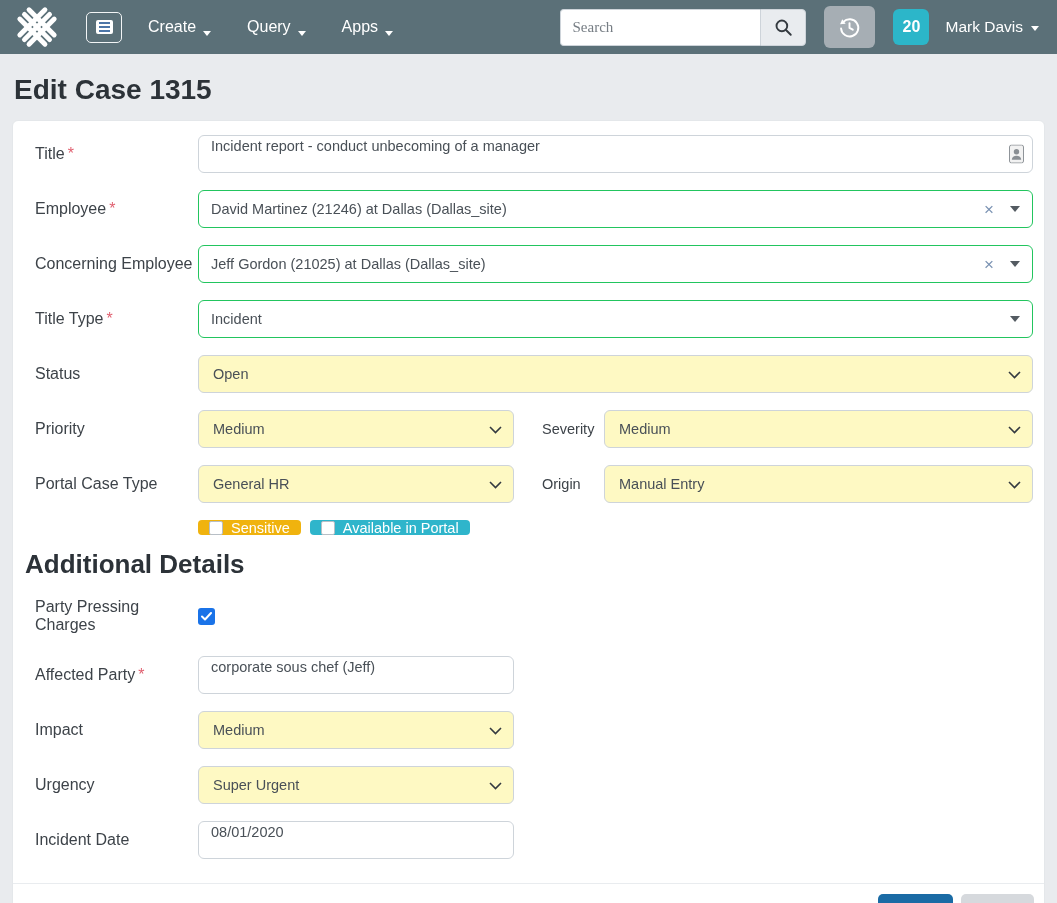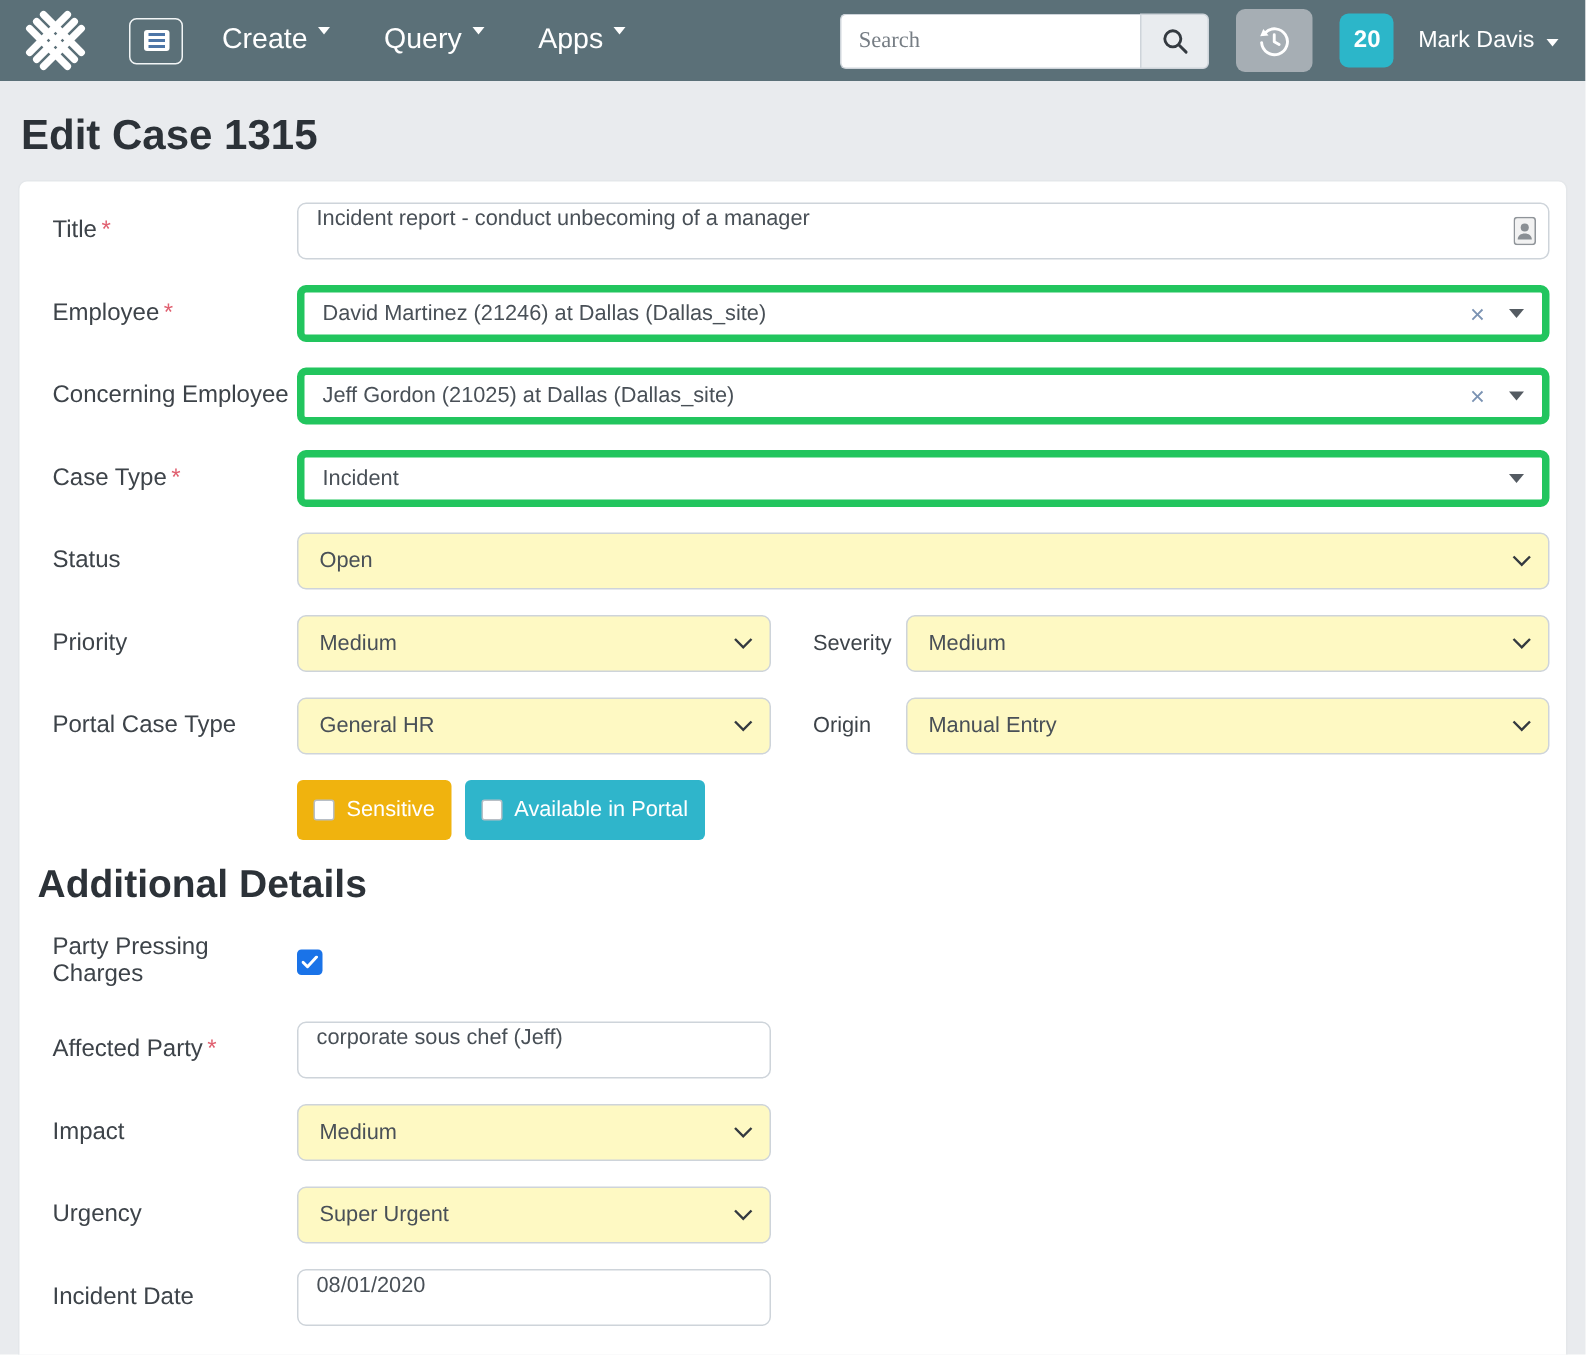--- a/index.html
+++ b/index.html
@@ -13,51 +13,51 @@
   body{
     font-family:"Liberation Sans","DejaVu Sans",sans-serif;
     background:var(--page-bg); color:var(--text); width:1057px; height:903px; overflow:hidden;
   }
   
   .navbar{height:54px;background:var(--navbar-bg);display:flex;align-items:center;padding:0 14px;}
   .logo{width:46px;height:46px;display:flex;align-items:center;justify-content:center;margin-right:26px;}
   .menu-btn{width:36px;height:31px;border:1px solid #f2f5f6;border-radius:5px;background:transparent;display:flex;align-items:center;justify-content:center;cursor:pointer;margin-right:26px;}
   .menu-chip{width:17px;height:14px;background:#fff;border-radius:2px;display:flex;flex-direction:column;justify-content:center;gap:2px;align-items:center;}
   .menu-chip i{display:block;width:11px;height:2px;background:#4d76a8;}
-  .nav-link{color:#fff;font-size:19px;margin-right:36px;display:flex;align-items:flex-start;gap:7px;cursor:pointer;}
+  .nav-link{color:#fff;font-size:16px;margin-right:36px;display:flex;align-items:flex-end;gap:7px;cursor:pointer;}
   .caret{width:0;height:0;border-left:4.5px solid transparent;border-right:4.5px solid transparent;border-top:5px solid #fff;display:inline-block;margin-top:2px;}
   .nav-spacer{flex:1;}
   .search-group{display:flex;height:37px;margin-right:18px;font-family:Liberation Serif, serif;}
   .search-input{width:200px;height:37px;border:1px solid var(--border);border-right:none;border-radius:4px 0 0 4px;padding:0 11px;font-size:15px;color:#555;outline:none;font-family:inherit;}
   .search-input::placeholder{color:#767d84;}
   .search-btn{width:46px;height:37px;background:#e9ecef;border:1px solid var(--border);border-radius:0 4px 4px 0;display:flex;align-items:center;justify-content:center;cursor:pointer;}
   .history-btn{width:51px;height:42px;background:#a6aeb4;border:none;border-radius:6px;display:flex;align-items:center;justify-content:center;cursor:pointer;margin-right:18px;}
   .count-badge{min-width:36px;height:36px;background:var(--accent-teal);color:#fff;font-weight:bold;font-size:16px;border-radius:6px;display:flex;align-items:center;justify-content:center;margin-right:16px;cursor:pointer;}
   .user-menu{color:#fff;font-size:15.5px;display:flex;align-items:center;gap:8px;cursor:pointer;margin-right:4px;}
   
   .main{padding:14px 12px 0 12px;}
   .page-title{font-size:28px;font-weight:600;color:#2c3238;line-height:36px;margin:4px 0 12px 2px;}
   .card{background:var(--card-bg);border:1px solid #e4e7ea;border-radius:6px;padding:14px 11px 0 11px;}
   .frow{display:flex;align-items:center;margin-bottom:17px;}
   .flabel{width:174px;flex:0 0 174px;font-size:16px;color:var(--text);padding-left:11px;}
   .req{color:var(--req);margin-left:3px;}
   .ctrl{position:relative;flex:1;}
   .ctrl-fixed{position:relative;flex:0 0 316px;width:316px;}
   .tinput{width:100%;height:38px;border:1px solid var(--border);border-radius:6px;padding:0 34px 16px 12px;font-size:14.5px;color:var(--input-text);font-family:inherit;outline:none;background:#fff;}
   .tinput.noicon{padding-right:12px;}
-  .sel2{width:100%;height:38px;border:5px solid #22c55e;border-radius:6px;background:#fff;display:flex;align-items:center;padding:0 12px;font-size:14.5px;color:var(--input-text);cursor:pointer;}
+  .sel2{width:100%;height:38px;border:1px solid #22c55e;border-radius:6px;background:#fff;display:flex;align-items:center;padding:0 12px;font-size:14.5px;color:var(--input-text);cursor:pointer;}
   .sel2 .sel2-text{flex:1;white-space:nowrap;overflow:hidden;}
   .sel2 .clear-x{color:#7b93b3;font-size:17px;margin-right:16px;cursor:pointer;line-height:1;}
   .tri-down{width:0;height:0;border-left:5px solid transparent;border-right:5px solid transparent;border-top:6px solid #545b62;display:inline-block;}
   .nsel{width:100%;height:38px;border:1px solid var(--border);border-radius:6px;background:#fef9c3;display:flex;align-items:center;padding:0 30px 0 14px;font-size:14.5px;color:var(--input-text);cursor:pointer;position:relative;}
   .nsel .chev{position:absolute;right:11px;top:50%;transform:translateY(-50%);}
   .mid-label{font-size:14.5px;color:var(--text);flex:0 0 90px;padding-left:28px;}
   .badge-row{display:flex;align-items:center;margin:2px 0 14px 0;}
   .badge-row .spacer{width:174px;flex:0 0 174px;}
-  .toggle-badge{height:40px;border-radius:4px;display:flex;align-items:center;gap:8px;padding:0 11px;margin-right:9px;cursor:pointer;color:#fff;font-size:14.5px;}
+  .toggle-badge{height:15px;border-radius:4px;display:flex;align-items:center;gap:8px;padding:0 11px;margin-right:9px;cursor:pointer;color:#fff;font-size:14.5px;}
   .toggle-badge .box{width:14px;height:14px;background:#fff;border:1px solid #b8bfc6;border-radius:2px;}
   .badge-warn{background:var(--warn);}
   .badge-info{background:var(--info);}
   .section-title{font-size:26px;font-weight:600;color:#2c3238;margin:10px 0 18px 1px;}
   .checkbox{width:17px;height:17px;background:var(--check-blue);border-radius:3px;display:flex;align-items:center;justify-content:center;cursor:pointer;}
   .field-icon{position:absolute;right:9px;top:50%;transform:translateY(-50%);display:flex;cursor:pointer;}
   
   .card-footer{border-top:1px solid #e9ecef;margin:4px -11px 0 -11px;padding:10px 10px;display:flex;justify-content:flex-end;gap:8px;border-radius:0 0 6px 6px;}
   .btn{height:35px;padding:0 14px;border:none;border-radius:5px;font-size:14.5px;cursor:pointer;font-family:inherit;}
   .btn-primary{background:var(--primary);color:#fff;}
@@ -162,21 +162,21 @@
         <div class="sel2">
           <span class="sel2-text">Jeff Gordon (21025) at Dallas (Dallas_site)</span>
           <span class="clear-x">×</span>
           <span class="tri-down"></span>
         </div>
       </div>
     </div>
 
     <div class="frow">
       <div class="flabel">
-        <span>Case Type</span><span class="req">*</span>
+        <span>Title Type</span><span class="req">*</span>
       </div>
       <div class="ctrl">
         <div class="sel2">
           <span class="sel2-text">Incident</span>
           <span class="tri-down"></span>
         </div>
       </div>
     </div>
 
     <div class="frow">

